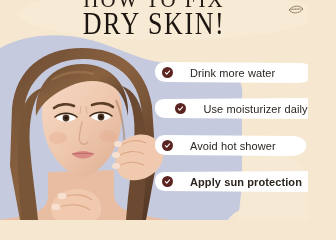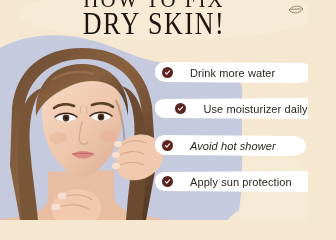--- a/index.html
+++ b/index.html
@@ -122,25 +122,25 @@
     font-size: 11px;
     color: #2b2520;
     letter-spacing: 0.1px;
     white-space: nowrap;
   }
 
   
   .check-item.w1 { width: 160px; }
   .check-item.w2 { width: 166px; justify-content: center; }
   .check-item.w3 { width: 152px; }
-  .check-item.w4 { width: 168px; }
+  .check-item.w4 { width: 168px; font-weight: bold; }
 
   .check-item.w1 { margin-bottom: 15px; }
   .check-item.w2 { margin-bottom: 16px; }
-  .check-item.w3 { margin-bottom: 15px; font-style: italic; }
+  .check-item.w3 { margin-bottom: 15px; }
 </style>
 </head>
 <body>
 
 <div id="poster">
 
   <div class="bg-layer">
     <svg viewBox="0 0 336 220" preserveAspectRatio="none">
       <rect x="0" y="0" width="336" height="220" fill="#f6e8d0"></rect>
 

